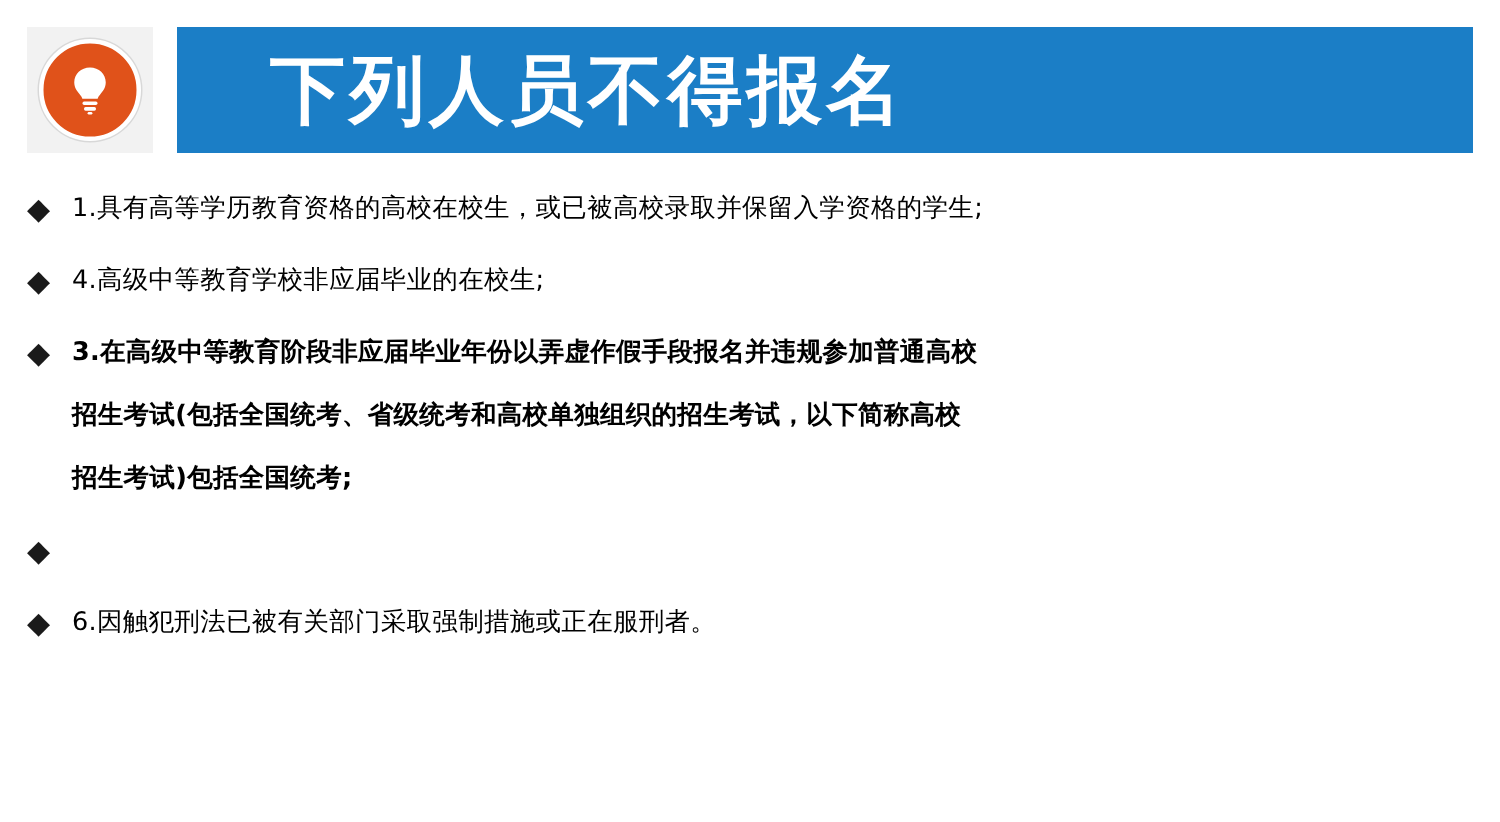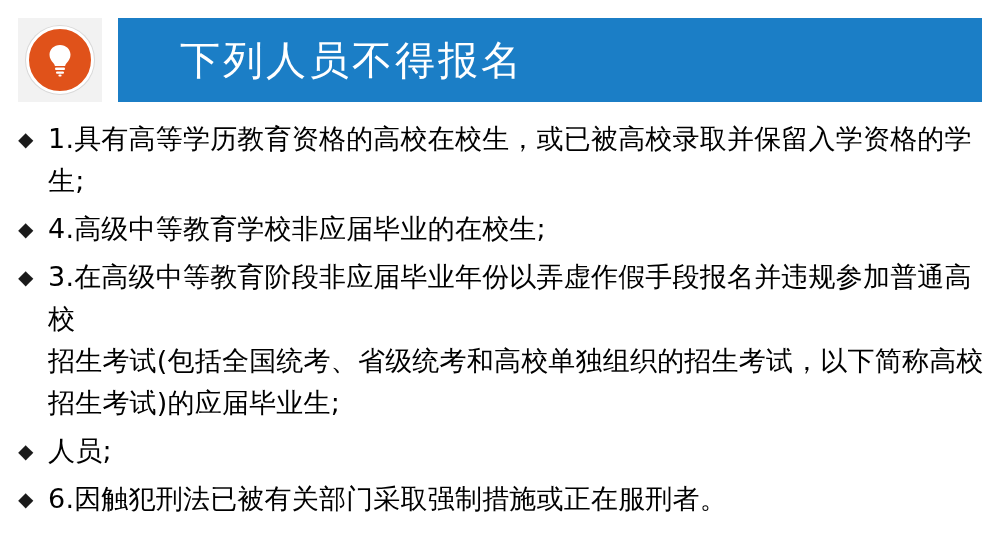--- a/index.html
+++ b/index.html
@@ -33,22 +33,22 @@
     left: 100px;
     top: 0;
     width: 864px;
     height: 84px;
     background: #1b7ec6;
     display: flex;
     align-items: center;
   }
   .header-title {
     color: #ffffff;
-    font-size: 40px;
-    font-weight: normal;
+    font-size: 50px;
+    font-weight: bold;
     letter-spacing: 3px;
     margin-left: 62px;
     line-height: 1;
     white-space: nowrap;
     font-family: "DejaVu Sans", "Liberation Sans", sans-serif;
   }
   .badge {
     position: absolute;
     left: 0;
     top: 0;
@@ -91,33 +91,34 @@
     width: 30px;
     color: #1a1a1a;
     font-size: 20px;
     line-height: 42px;
     text-align: left;
     padding-left: 4px;
     font-family: "DejaVu Sans", sans-serif;
   }
   .item-text {
     flex: 1 1 auto;
-    font-size: 27px;
+    font-size: 17px;
     line-height: 42px;
     color: #000000;
     font-family: "DejaVu Sans", "Liberation Sans", sans-serif;
     letter-spacing: 0.2px;
     text-align: left;
   }
   .item-text .indent-line {
     display: block;
     text-indent: 0;
   }
   .item.multiline .item-text {
     text-indent: 0;
+    font-weight: bold;
   }
 </style>
 </head>
 <body>
 
 <div class="slide">
 
   <div class="header">
     <div class="badge">
       <div class="badge-circle">
@@ -150,28 +151,27 @@
       <div class="item-text">
         <span class="indent-line">4.高级中等教育学校非应届毕业的在校生;</span>
       </div>
     </div>
 
     <div class="item multiline">
       <span class="bullet">◆</span>
       <div class="item-text">
         <span class="indent-line">3.在高级中等教育阶段非应届毕业年份以弄虚作假手段报名并违规参加普通高校</span>
         <span class="indent-line">招生考试(包括全国统考、省级统考和高校单独组织的招生考试，以下简称高校</span>
-        <span class="indent-line">招生考试)的应届毕业生;</span>
+        <span class="indent-line">招生考试)包括全国统考;</span>
       </div>
     </div>
 
     <div class="item multiline">
       <span class="bullet">◆</span>
       <div class="item-text">
-        <span class="indent-line">人员;</span>
       </div>
     </div>
 
     <div class="item">
       <span class="bullet">◆</span>
       <div class="item-text">
         <span class="indent-line">6.因触犯刑法已被有关部门采取强制措施或正在服刑者。</span>
       </div>
     </div>
 

